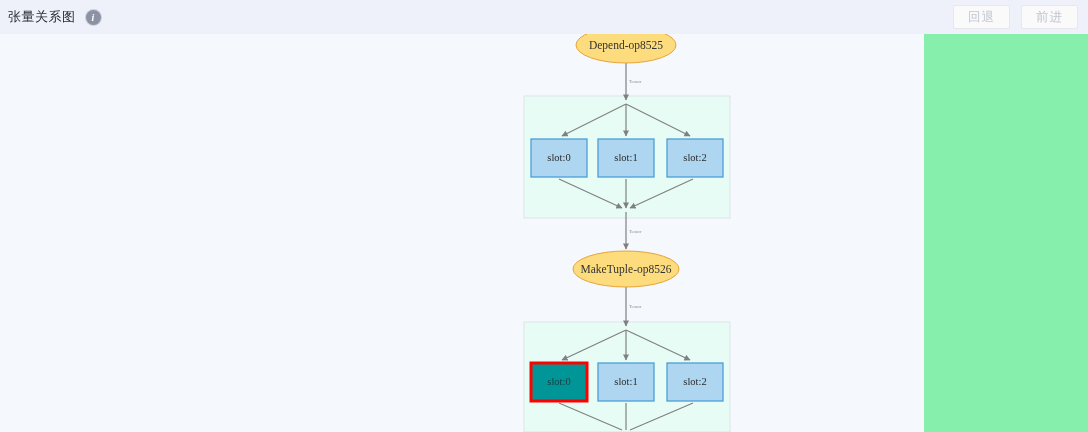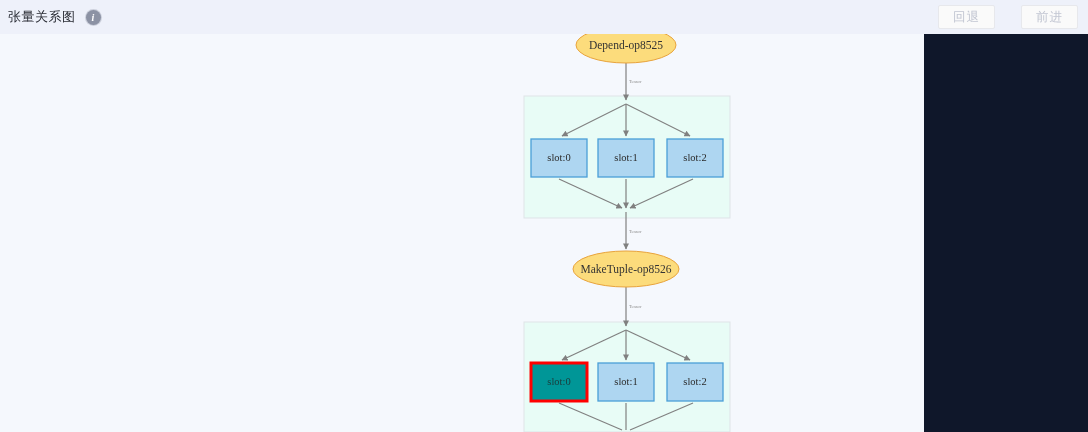--- a/index.html
+++ b/index.html
@@ -8,21 +8,21 @@
     width: 1088px;
     height: 432px;
     overflow: hidden;
     font-family: "Liberation Sans", sans-serif;
   }
 
   #app {
     position: relative;
     width: 1088px;
     height: 432px;
-    background: #0f172a;
+    background: #86efac;
     overflow: hidden;
     text-decoration: underline;
   }
 
   
   .header {
     position: absolute;
     left: 0; top: 0;
     width: 1088px;
     height: 34px;
@@ -63,21 +63,21 @@
     justify-content: center;
     cursor: pointer;
     box-shadow: 0 0 0 1px rgba(140,146,164,.35);
   }
 
   .header-actions {
     position: absolute;
     right: 10px;
     top: 5px;
     display: flex;
-    gap: 26px;
+    gap: 11px;
   }
 
   .hbtn {
     width: 57px;
     height: 24px;
     background: #fafafa;
     border: 1px solid #e7e8ec;
     border-radius: 2px;
     color: #c2c6d2;
     font-size: 12.5px;

